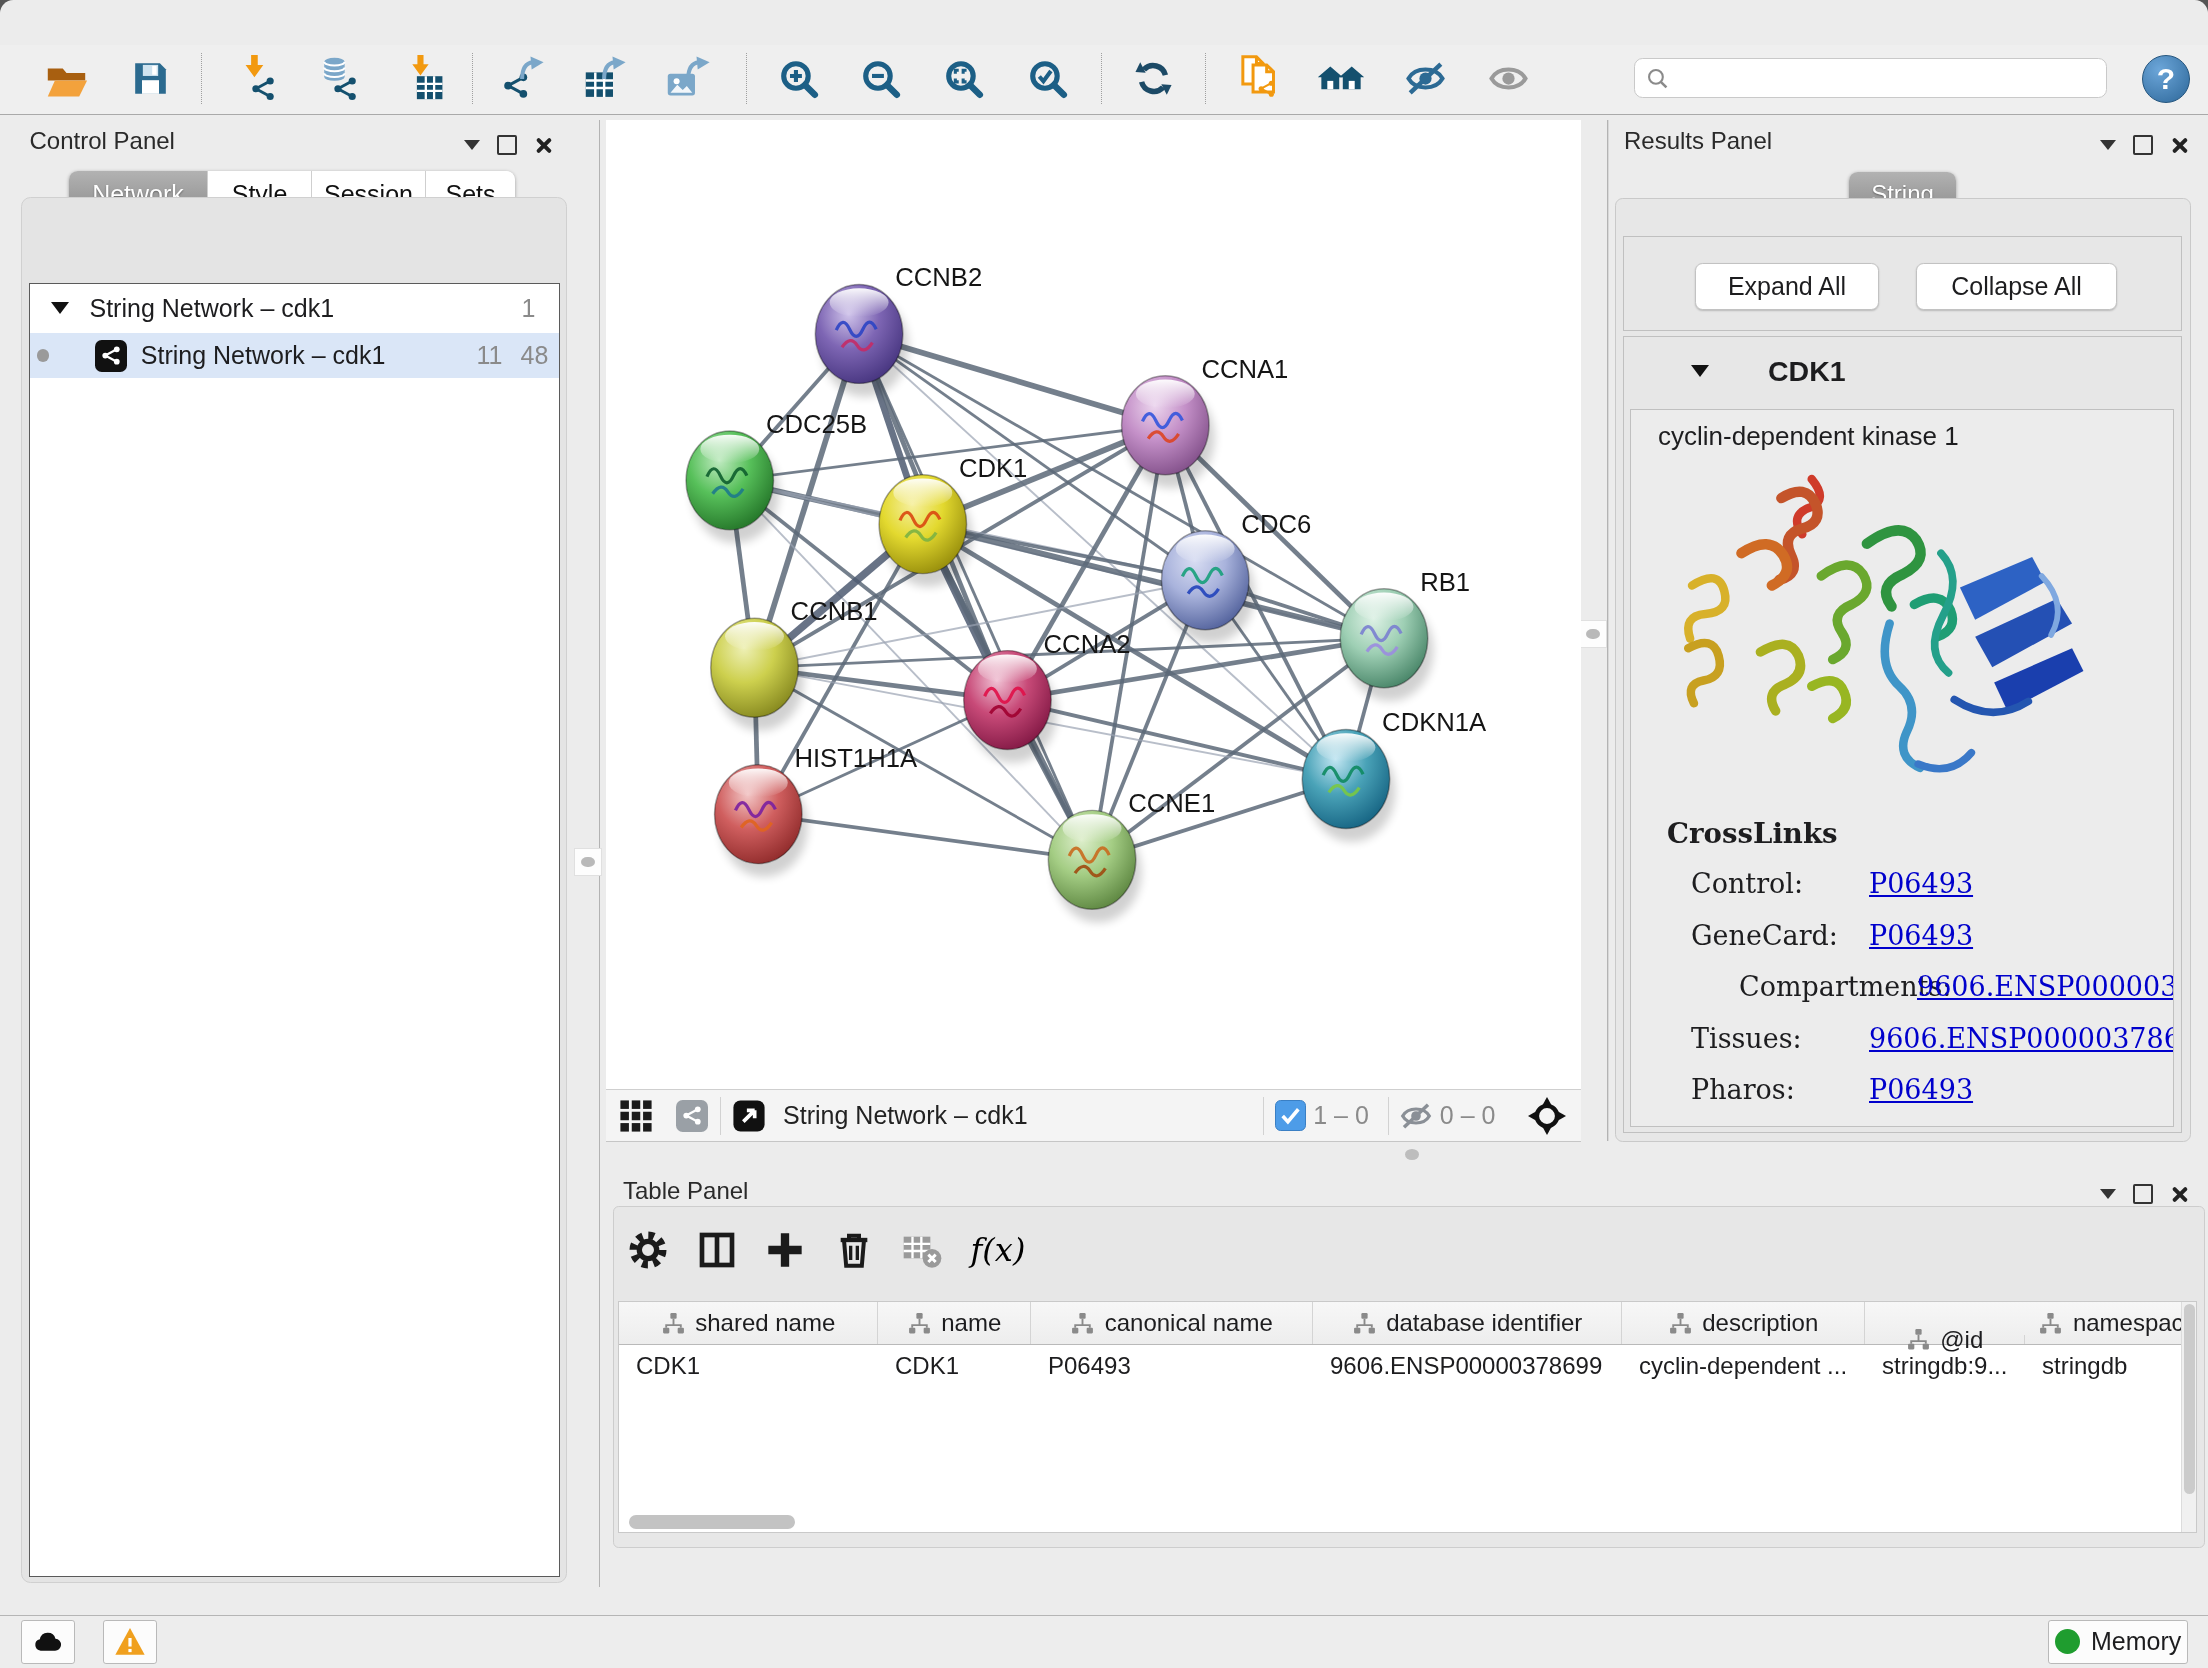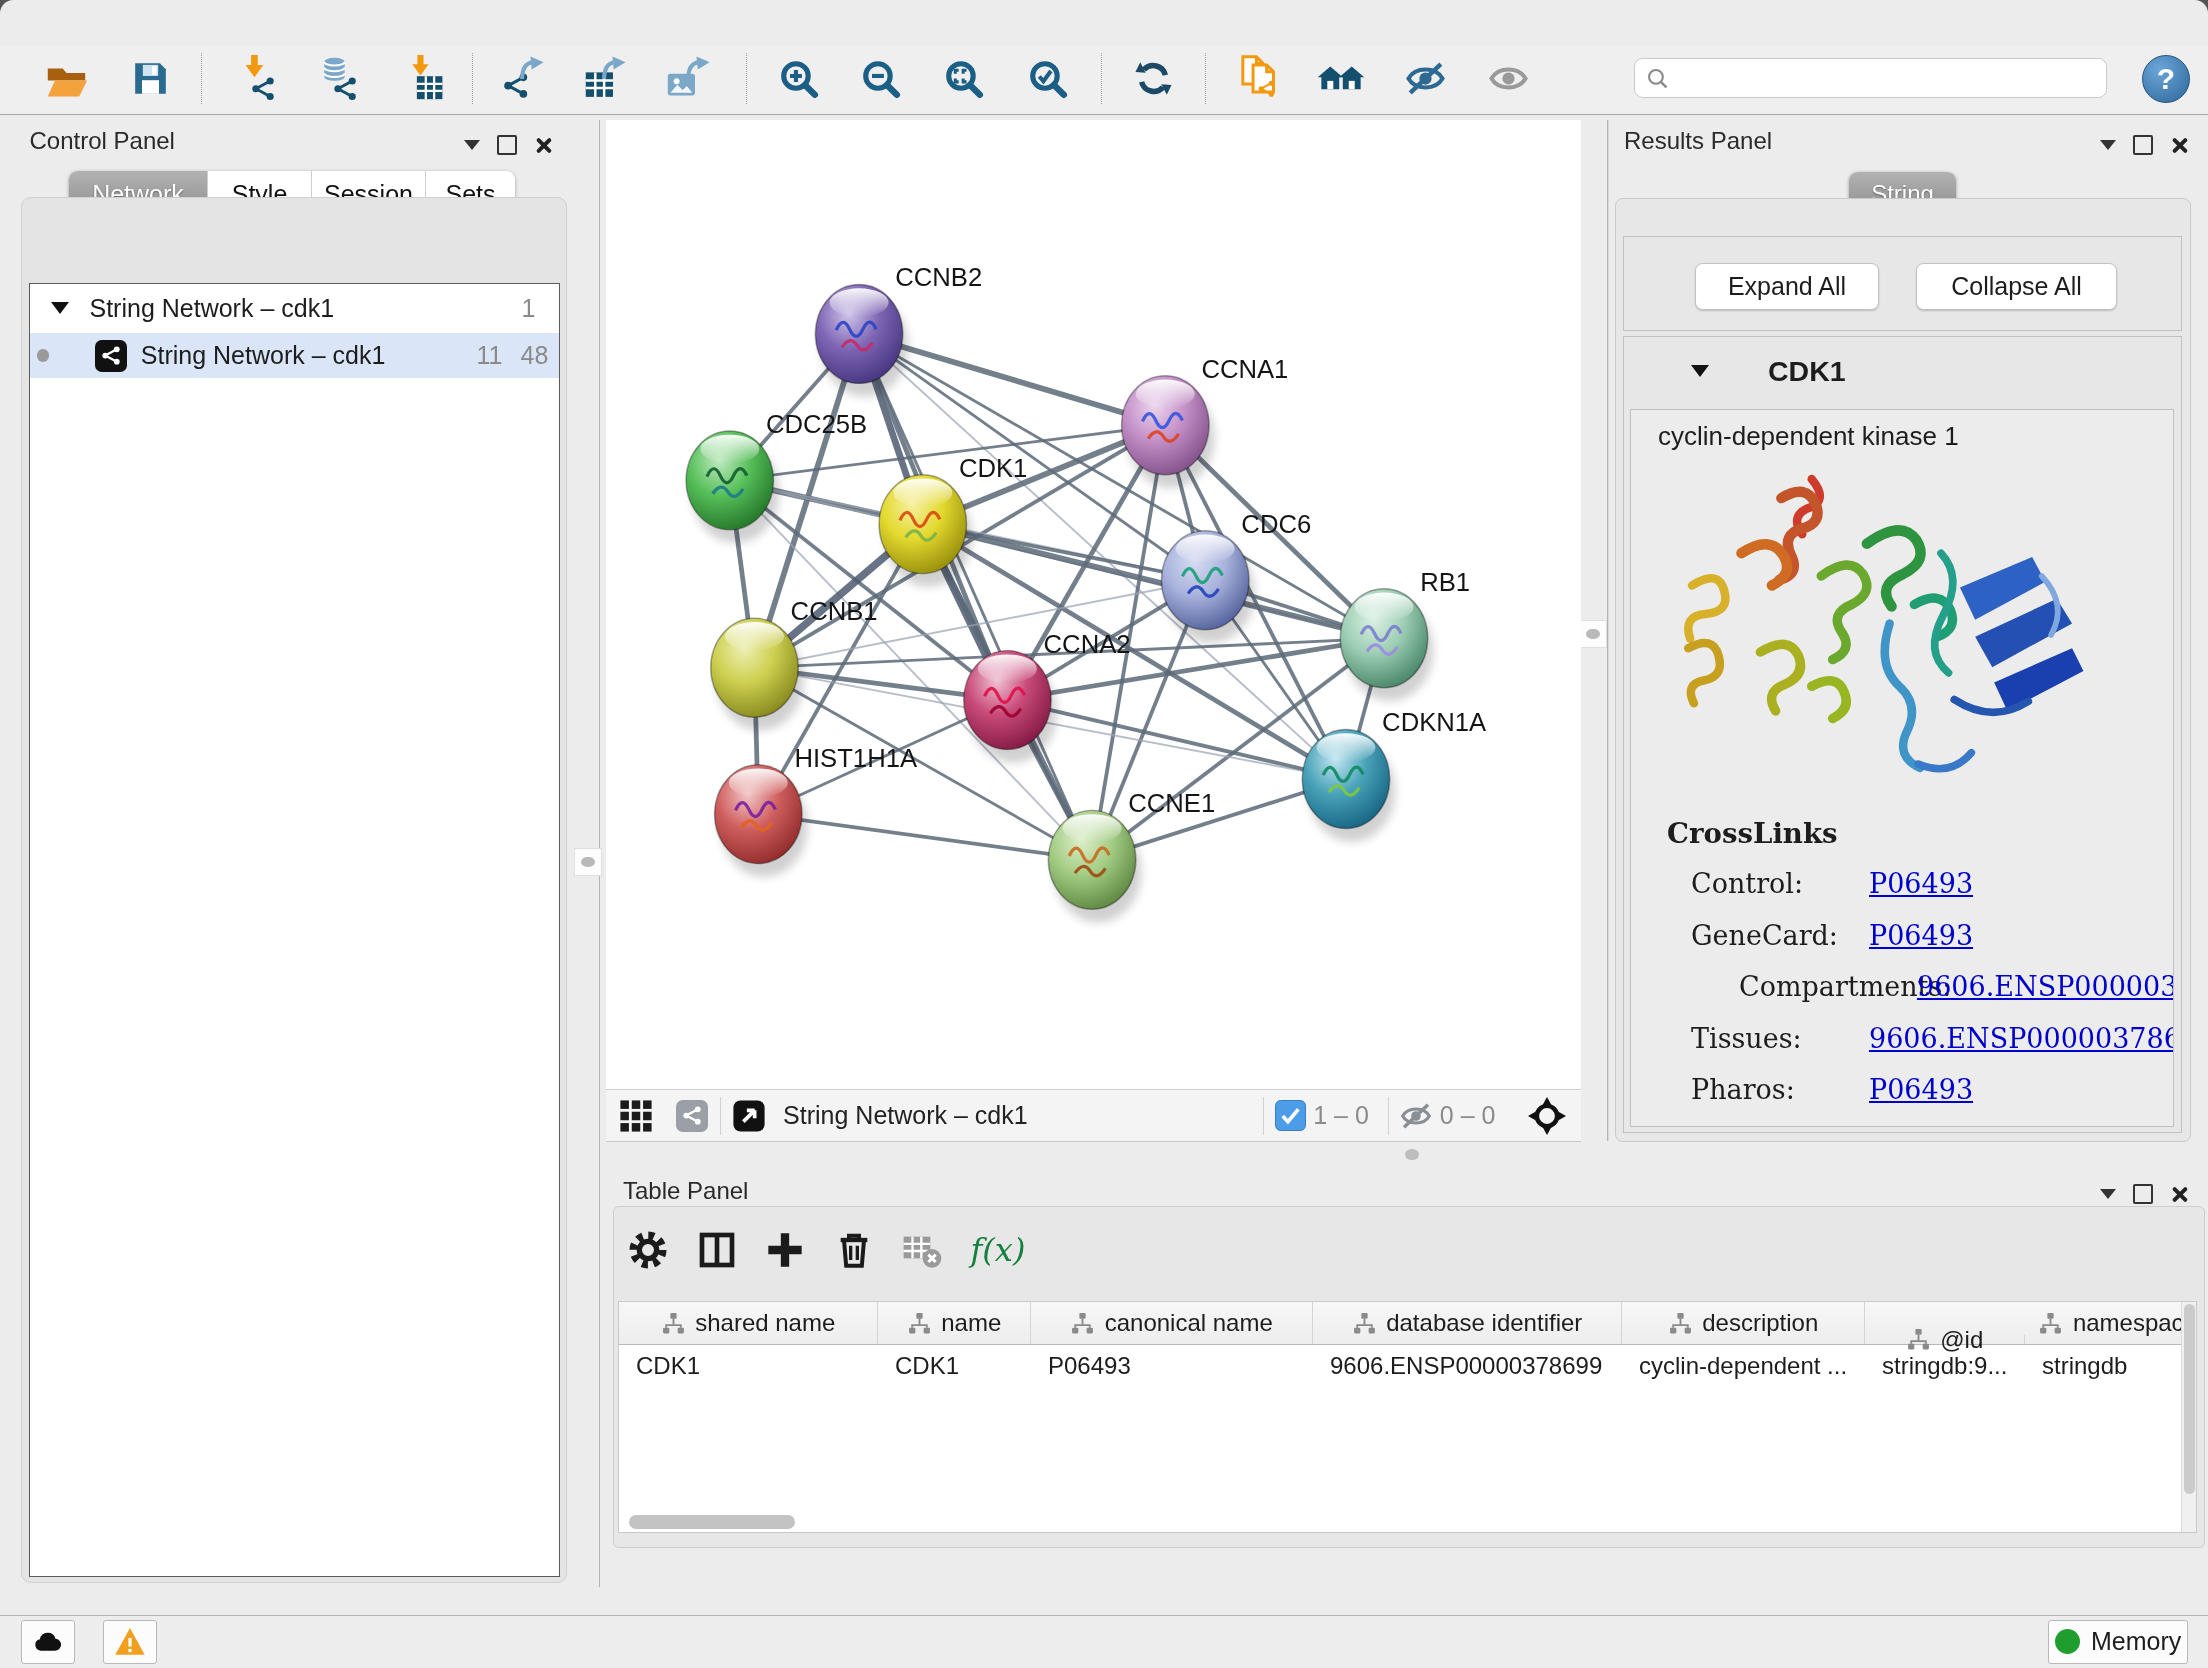--- a/index.html
+++ b/index.html
@@ -83,21 +83,21 @@
   .rp-protein{position:absolute;left:38px;top:52px;}
   .rp-xl-head{position:absolute;left:36px;top:407px;font-family:"DejaVu Serif",serif;font-weight:bold;font-size:27.6px;}
   .xl-row{position:absolute;left:60px;width:457px;height:51px;font-family:"DejaVu Serif",serif;font-size:27px;}
   .xl-label{position:absolute;left:0;}
   .xl-link{position:absolute;left:178px;color:#0000cc;text-decoration:underline;}
   
   .tp-bg{position:absolute;left:613px;top:1206px;width:1590px;height:340px;background:#e7e7e7;
     border:1px solid #cdcdcd;border-radius:5.7px;}
   .tp-toolbar{position:absolute;left:628px;top:1220px;height:59px;display:flex;align-items:center;gap:28.5px;}
   .tp-toolbar svg{width:40px;height:40px;}
-  .fx{font-family:"DejaVu Serif",serif;font-style:italic;font-size:32px;color:#15803d;}
+  .fx{font-family:"DejaVu Serif",serif;font-style:italic;font-size:32px;color:#000000;}
   .tp-table{position:absolute;left:618px;top:1301px;width:1579px;height:232px;background:#fff;
     border:1px solid #c9c9c9;box-sizing:border-box;overflow:hidden;}
   .tp-header{position:absolute;left:0;top:0;height:42px;width:1902px;background:linear-gradient(#f7f7f7,#ededed);
     border-bottom:1.9px solid #b9b9b9;display:flex;}
   .th{display:flex;align-items:center;justify-content:center;gap:9.5px;font-size:24px;
     border-right:1px solid #d4d4d4;box-sizing:border-box;}
   .th svg{width:25px;height:25px;color:#8a8a8a;flex:none;}
   .tp-row{position:absolute;left:0;top:44px;height:40px;width:1902px;display:flex;font-size:24px;}
   .td{padding-left:17px;display:flex;align-items:center;box-sizing:border-box;white-space:nowrap;overflow:hidden;}
   .hscroll{position:absolute;left:9.5px;top:213px;width:166px;height:14.3px;border-radius:7.6px;background:#c3c3c3;}

